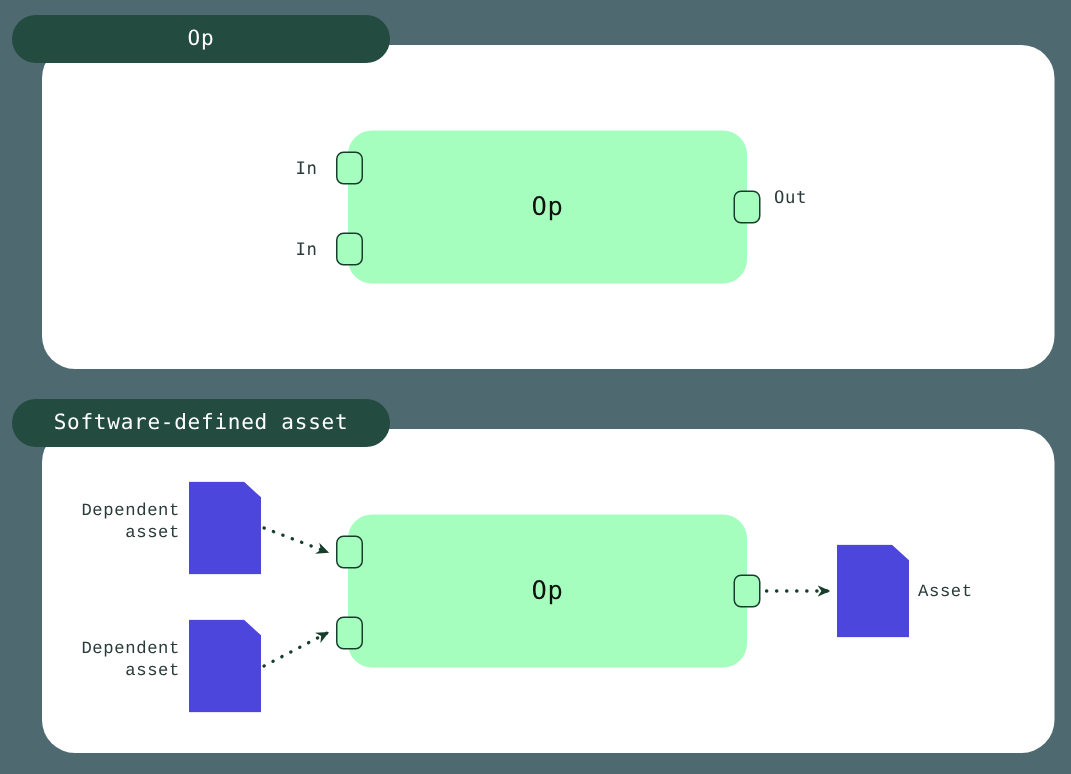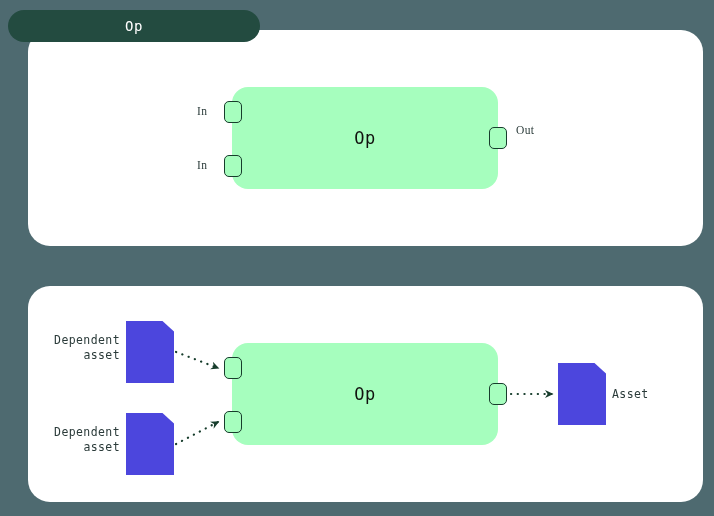--- a/index.html
+++ b/index.html
@@ -72,21 +72,20 @@
     border: 1.6px solid #173d2c;
     border-radius: 5px;
     box-sizing: border-box;
   }
   .port-label {
     position: absolute;
     font-size: 11.5px;
     color: #2b3b3a;
     white-space: nowrap;
     letter-spacing: 0.4px;
-    font-family: Liberation Serif, serif;
   }
 
   
   #port-in-1      { left: 224px; top: 101px; }
   #port-in-2      { left: 224px; top: 155px; }
   #port-out-1     { left: 489px; top: 127px; }
   #label-in-1     { left: 197px; top: 105px; }
   #label-in-2     { left: 197px; top: 159px; }
   #label-out-1    { left: 516px; top: 124px; }
 
@@ -108,20 +107,21 @@
   #asset-dep-2 { left: 126px; top: 413px; }
   #asset-out   { left: 558px; top: 363px; }
 
   .asset-label {
     position: absolute;
     font-size: 11.5px;
     line-height: 15px;
     color: #2b3b3a;
     letter-spacing: 0.4px;
     white-space: pre-line;
+    font-family: Liberation Mono, monospace;
   }
   #label-dep-1 { left: 36px;  top: 333px; width: 84px; text-align: right; }
   #label-dep-2 { left: 36px;  top: 425px; width: 84px; text-align: right; }
   #label-asset { left: 612px; top: 387px; text-align: left; }
 
   
   #connectors {
     position: absolute;
     left: 0;
     top: 0;
@@ -145,20 +145,21 @@
   <span class="port-label" id="label-in-1">In</span>
   <div class="port" id="port-in-1"></div>
 
   <span class="port-label" id="label-in-2">In</span>
   <div class="port" id="port-in-2"></div>
 
   <div class="port" id="port-out-1"></div>
   <span class="port-label" id="label-out-1">Out</span>
 
   <div class="panel" id="panel-sda"></div>
+  <div class="panel-tab" id="tab-sda">Software-defined asset</div>
 
   <div class="op-node" id="op-node-bottom">
     <span class="op-node-label">Op</span>
   </div>
 
   <div class="port" id="port-in-3"></div>
   <div class="port" id="port-in-4"></div>
   <div class="port" id="port-out-2"></div>
 
   <div class="asset-icon" id="asset-dep-1"></div>

